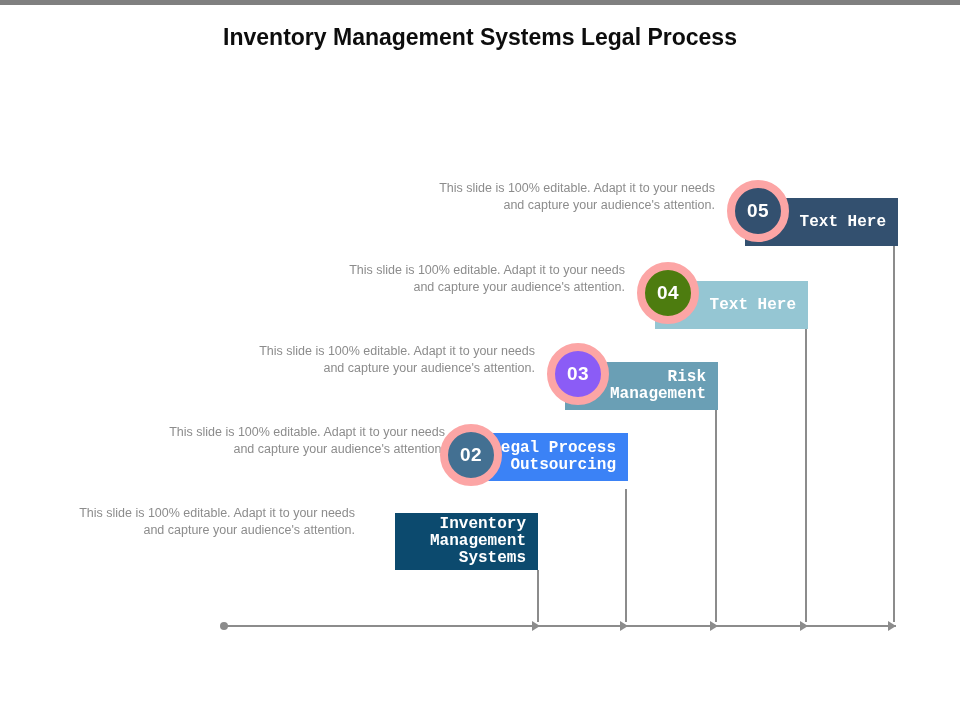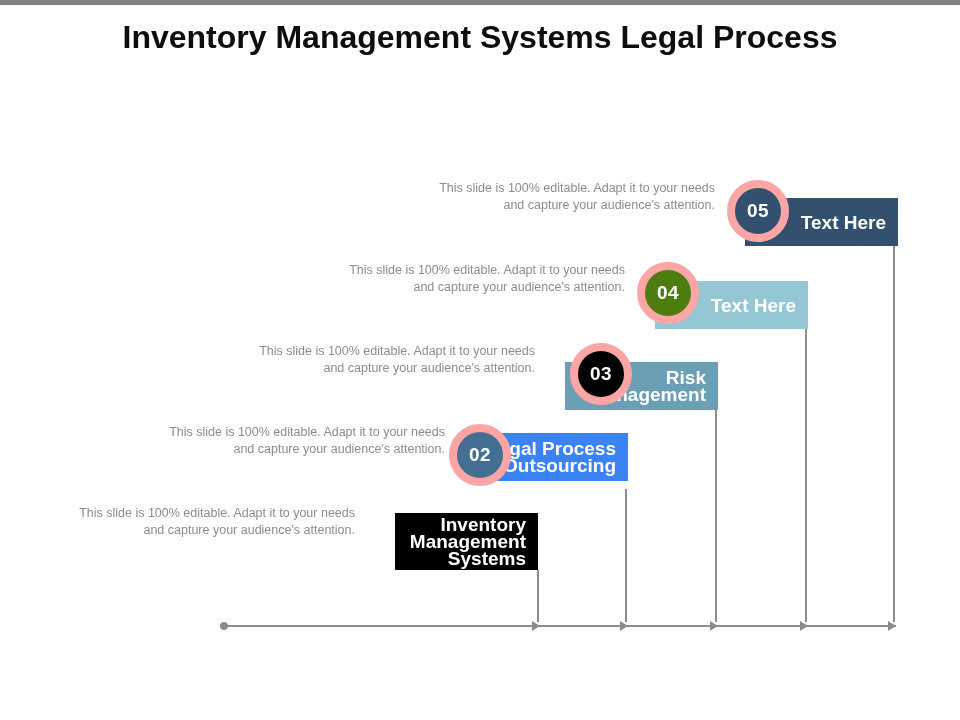--- a/index.html
+++ b/index.html
@@ -31,21 +31,21 @@
     background: #808080;
   }
   
   .slide-title {
     position: absolute;
     left: 50px;
     top: 18px;
     width: 860px;
     text-align: center;
     font-family: "Liberation Sans", sans-serif;
-    font-size: 32px;
+    font-size: 23px;
     font-weight: bold;
     color: #0d0d0d;
     letter-spacing: 0px;
     line-height: 38px;
     white-space: nowrap;
   }
   
   .stage {
     position: absolute;
     left: 0;
@@ -67,22 +67,22 @@
   .step-bar {
     position: absolute;
     box-sizing: border-box;
     display: flex;
     align-items: center;
     justify-content: flex-end;
     padding-right: 12px;
   }
   .step-bar-label {
     text-align: right;
-    font-family: Liberation Sans, sans-serif;
-    font-size: 19px;
+    font-family: Liberation Mono, monospace;
+    font-size: 16px;
     font-weight: bold;
     color: #ffffff;
     line-height: 17px;
   }
   
   .step-circle {
     position: absolute;
     border-radius: 50%;
     box-sizing: border-box;
     border: 8px solid #fca5a5;
@@ -162,43 +162,43 @@
 
     <div class="dropline" style="left:805px; top:329px; height:293px;"></div>
     <div class="arrowhead" style="left:800px; top:621px;"></div>
 
     <div class="desc" style="left:245px; top:343px; width:290px;">This slide is 100% editable. Adapt it to your needs and capture your audience's attention.</div>
 
     <div class="step-bar" style="left:565px; top:362px; width:153px; height:48px; background:#6a9fb5;">
       <span class="step-bar-label">Risk Management</span>
     </div>
 
-    <div class="step-circle" style="left:570px; top:343px; width:62px; height:62px; background:#000000;">
+    <div class="step-circle" style="left:547px; top:343px; width:62px; height:62px; background:#8b5cf6;">
       <span class="step-circle-num">03</span>
     </div>
 
     <div class="dropline" style="left:715px; top:410px; height:212px;"></div>
     <div class="arrowhead" style="left:710px; top:621px;"></div>
 
     <div class="desc" style="left:155px; top:424px; width:290px;">This slide is 100% editable. Adapt it to your needs and capture your audience's attention.</div>
 
     <div class="step-bar" style="left:475px; top:433px; width:153px; height:48px; background:#3b82f6;">
       <span class="step-bar-label">Legal Process Outsourcing</span>
     </div>
 
-    <div class="step-circle" style="left:449px; top:424px; width:62px; height:62px; background:#437092;">
+    <div class="step-circle" style="left:440px; top:424px; width:62px; height:62px; background:#437092;">
       <span class="step-circle-num">02</span>
     </div>
 
     <div class="dropline" style="left:625px; top:489px; height:133px;"></div>
     <div class="arrowhead" style="left:620px; top:621px;"></div>
 
     <div class="desc" style="left:65px; top:505px; width:290px;">This slide is 100% editable. Adapt it to your needs and capture your audience's attention.</div>
 
-    <div class="step-bar" style="left:395px; top:513px; width:143px; height:57px; background:#000000;">
+    <div class="step-bar" style="left:395px; top:513px; width:143px; height:57px; background:#0c4a6e;">
       <span class="step-bar-label">Inventory Management Systems</span>
     </div>
 
 
     <div class="dropline" style="left:537px; top:570px; height:52px;"></div>
     <div class="arrowhead" style="left:532px; top:621px;"></div>
 
     <div class="axis-dot" style="left:220px; top:622px;"></div>
     <div class="axis-line" style="left:224px; top:625px; width:672px;"></div>
 

